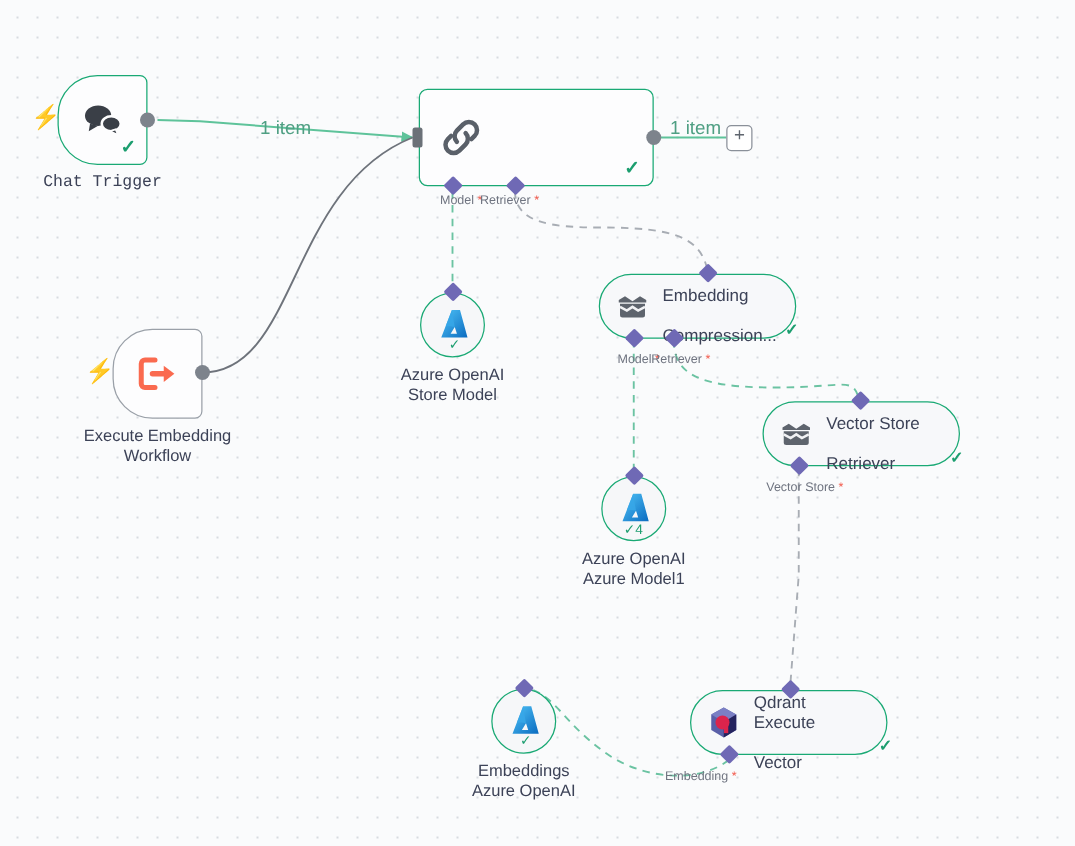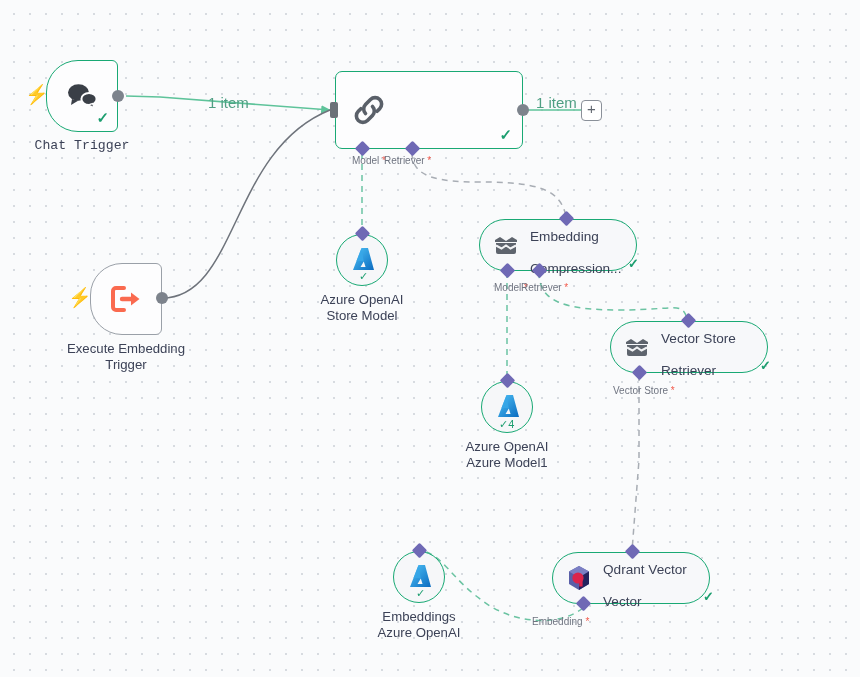--- a/index.html
+++ b/index.html
@@ -260,21 +260,21 @@
       <svg width="32" height="30" viewBox="0 0 32 30">
         <path d="M14 4 H6 a3 3 0 0 0 -3 3 v16 a3 3 0 0 0 3 3 h8" fill="none" stroke="#fa6a4f" stroke-width="4" stroke-linecap="round"></path>
         <path d="M12 15 H24" stroke="#fa6a4f" stroke-width="4.4" stroke-linecap="round"></path>
         <path d="M21 8.5 L29.5 15 L21 21.5 Z" fill="#fa6a4f"></path>
       </svg>
     </span>
   </div>
   <div class="port-dot" style="left:156px; top:292px;"></div>
   <div class="node-label" style="left:126px; top:341px;">
     <div>Execute Embedding</div>
-    <div>Trigger</div>
+    <div>Workflow</div>
   </div>
 
   <div class="port-in" style="left:330px; top:102px;"></div>
   <div class="node node-main" style="left:335px; top:71px;">
     <span class="icon">
       <svg width="38" height="34" viewBox="0 0 38 34">
         <g fill="none" stroke="#5a6069" stroke-width="3.6" stroke-linecap="round">
           <path d="M15.5 20.5 a6.5 6.5 0 0 1 0 -9 l5 -5 a6.5 6.5 0 0 1 9.2 9.2 l-2.6 2.6"></path>
           <path d="M22.5 13.5 a6.5 6.5 0 0 1 0 9 l-5 5 a6.5 6.5 0 0 1 -9.2 -9.2 l2.6 -2.6"></path>
         </g>
@@ -379,21 +379,21 @@
     <span class="icon">
       <svg width="28" height="28" viewBox="0 0 28 28">
         <path d="M14 2 L24 7.5 L24 20 L14 26 L4 20 L4 7.5 Z" fill="#5a5fa8"></path>
         <path d="M14 2 L24 7.5 L14 13.5 L4 7.5 Z" fill="#7b7fc4"></path>
         <path d="M14 13.5 L24 7.5 L24 20 L14 26 Z" fill="#24235e"></path>
         <circle cx="13" cy="14" r="5.6" fill="#dc244c"></circle>
         <rect x="14.2" y="13.5" width="3.4" height="9" fill="#dc244c"></rect>
       </svg>
     </span>
     <span class="title">
-      <span>Qdrant Vector</span><br>
+      <span>Qdrant Execute</span><br>
       <span>Vector</span>
     </span>
   </div>
   <div class="check" style="left:703px; top:590px; font-size:13px;">✓</div>
   <div class="diamond" style="left:578px; top:598px;"></div>
   <div class="port-label" style="left:532px; top:616px;">
     <span>Embedding</span>
     <span class="req">*</span>
   </div>
 

